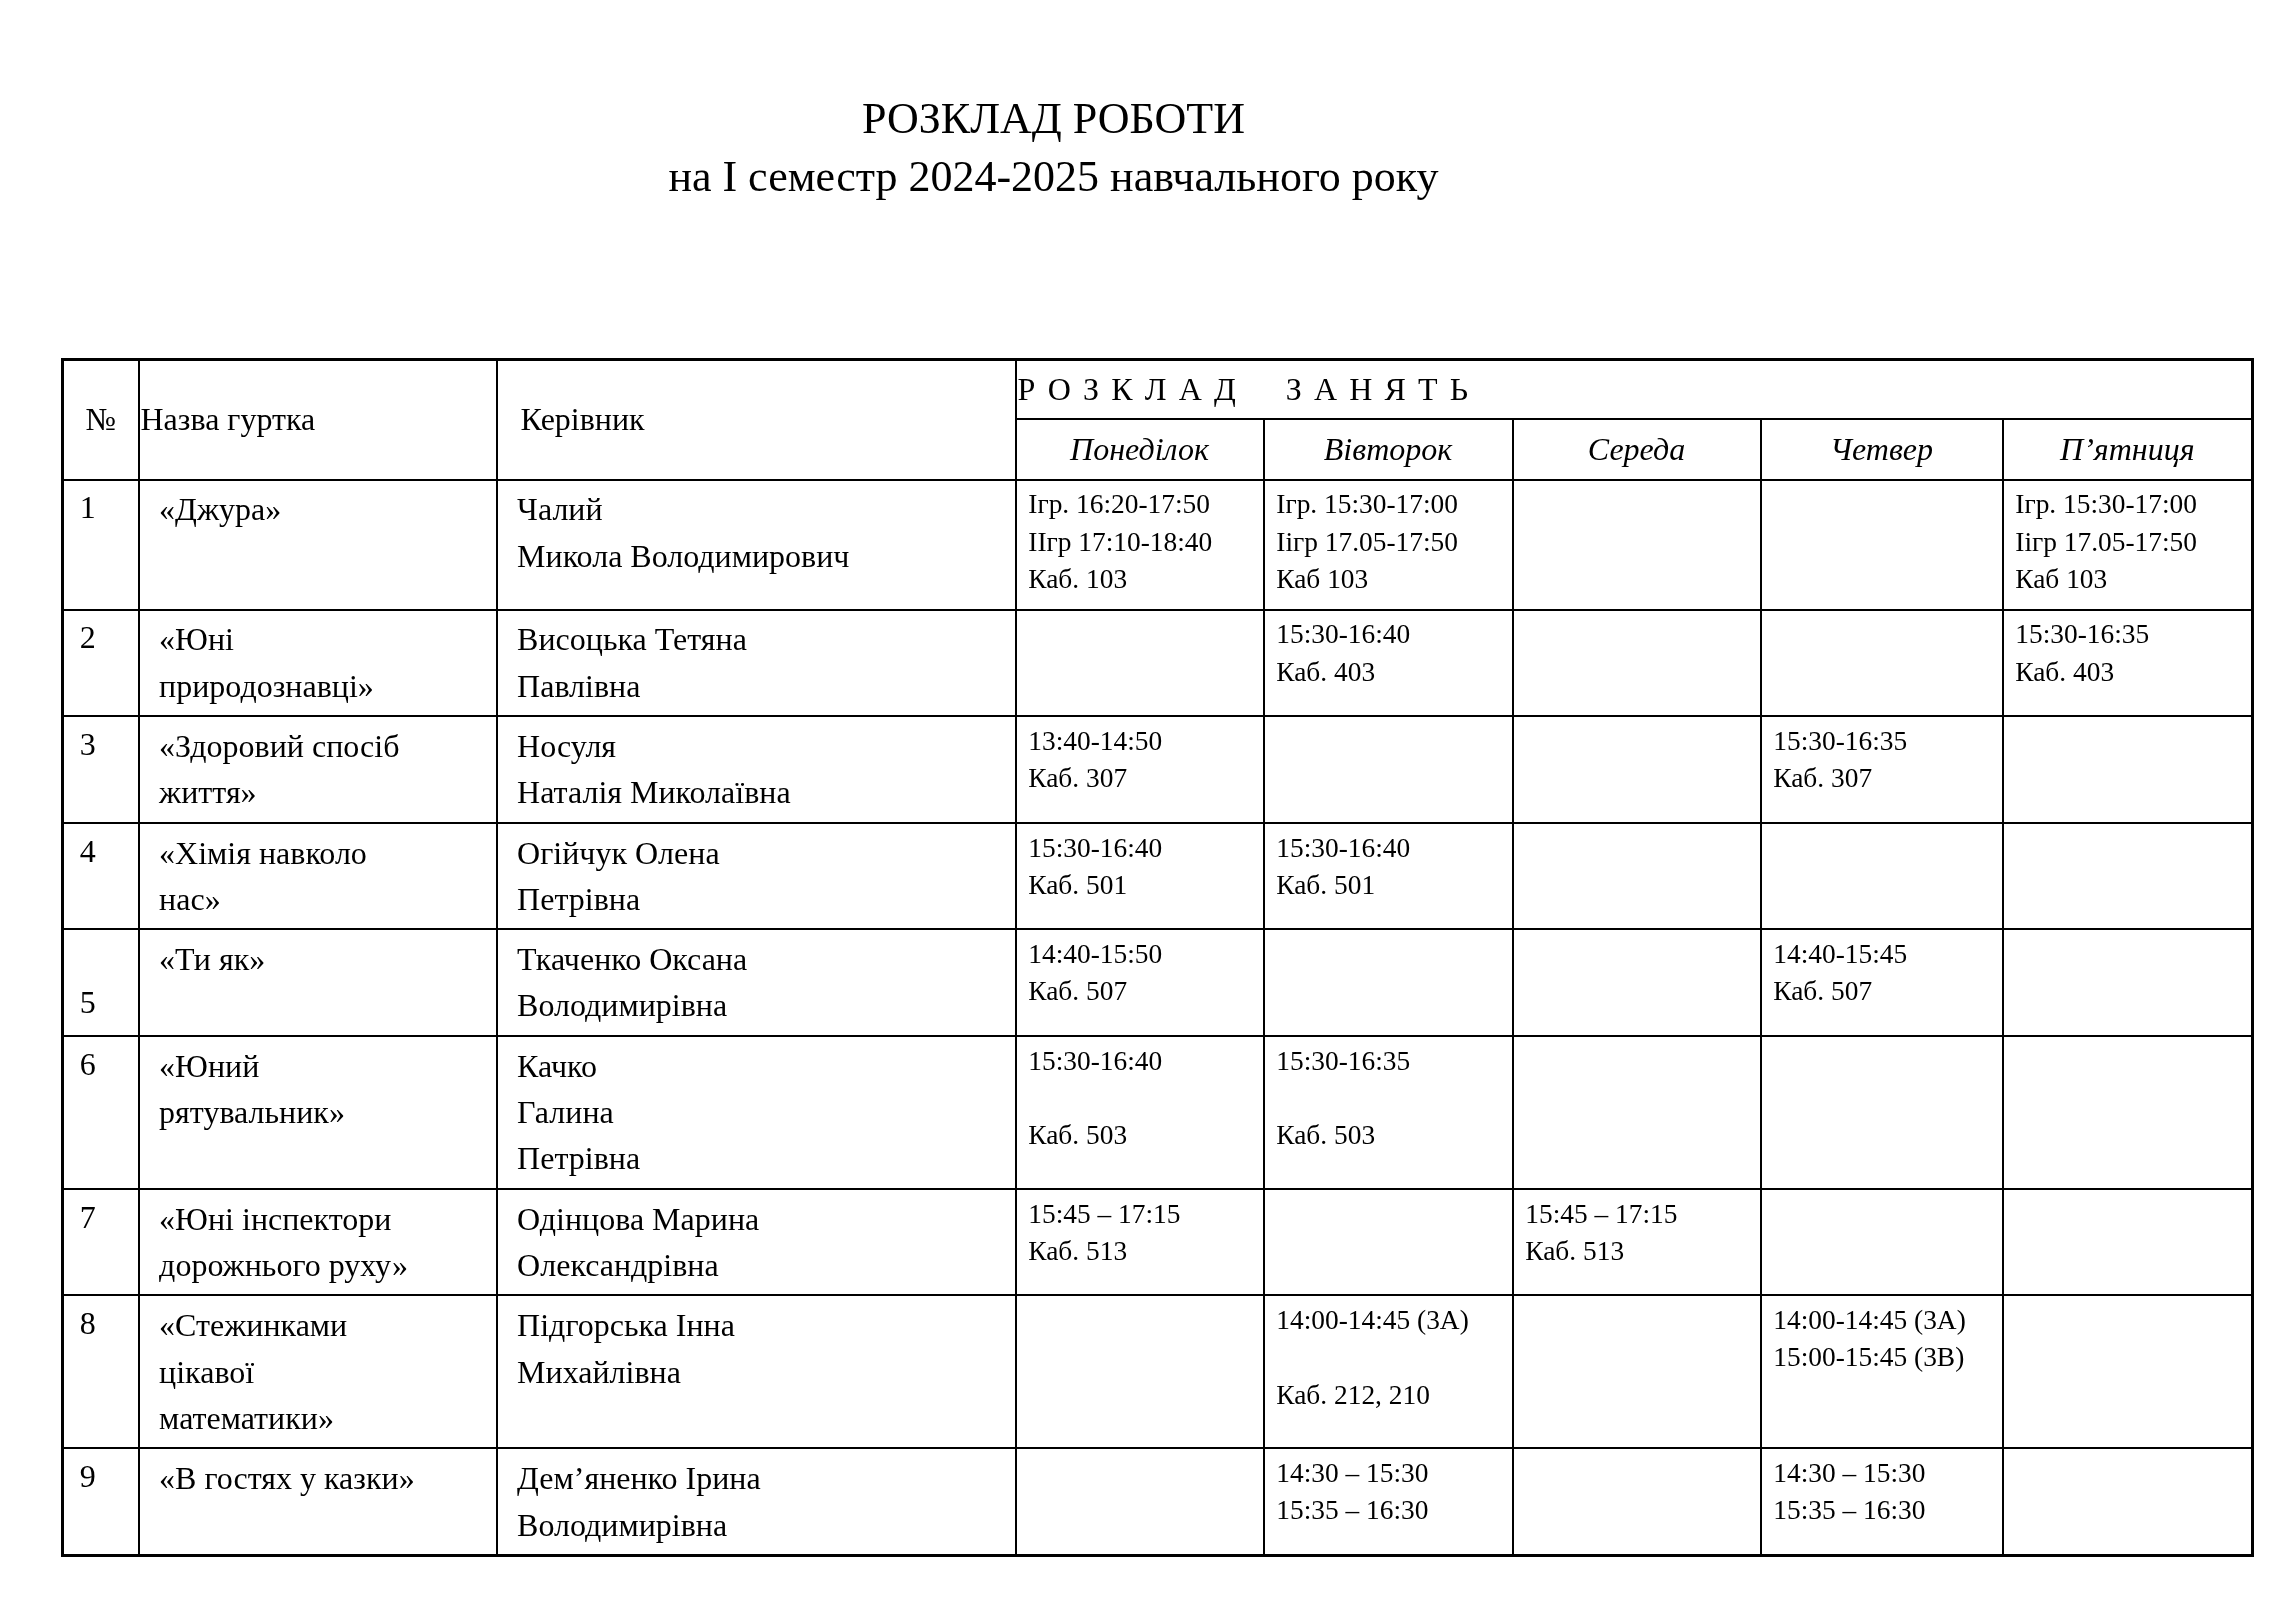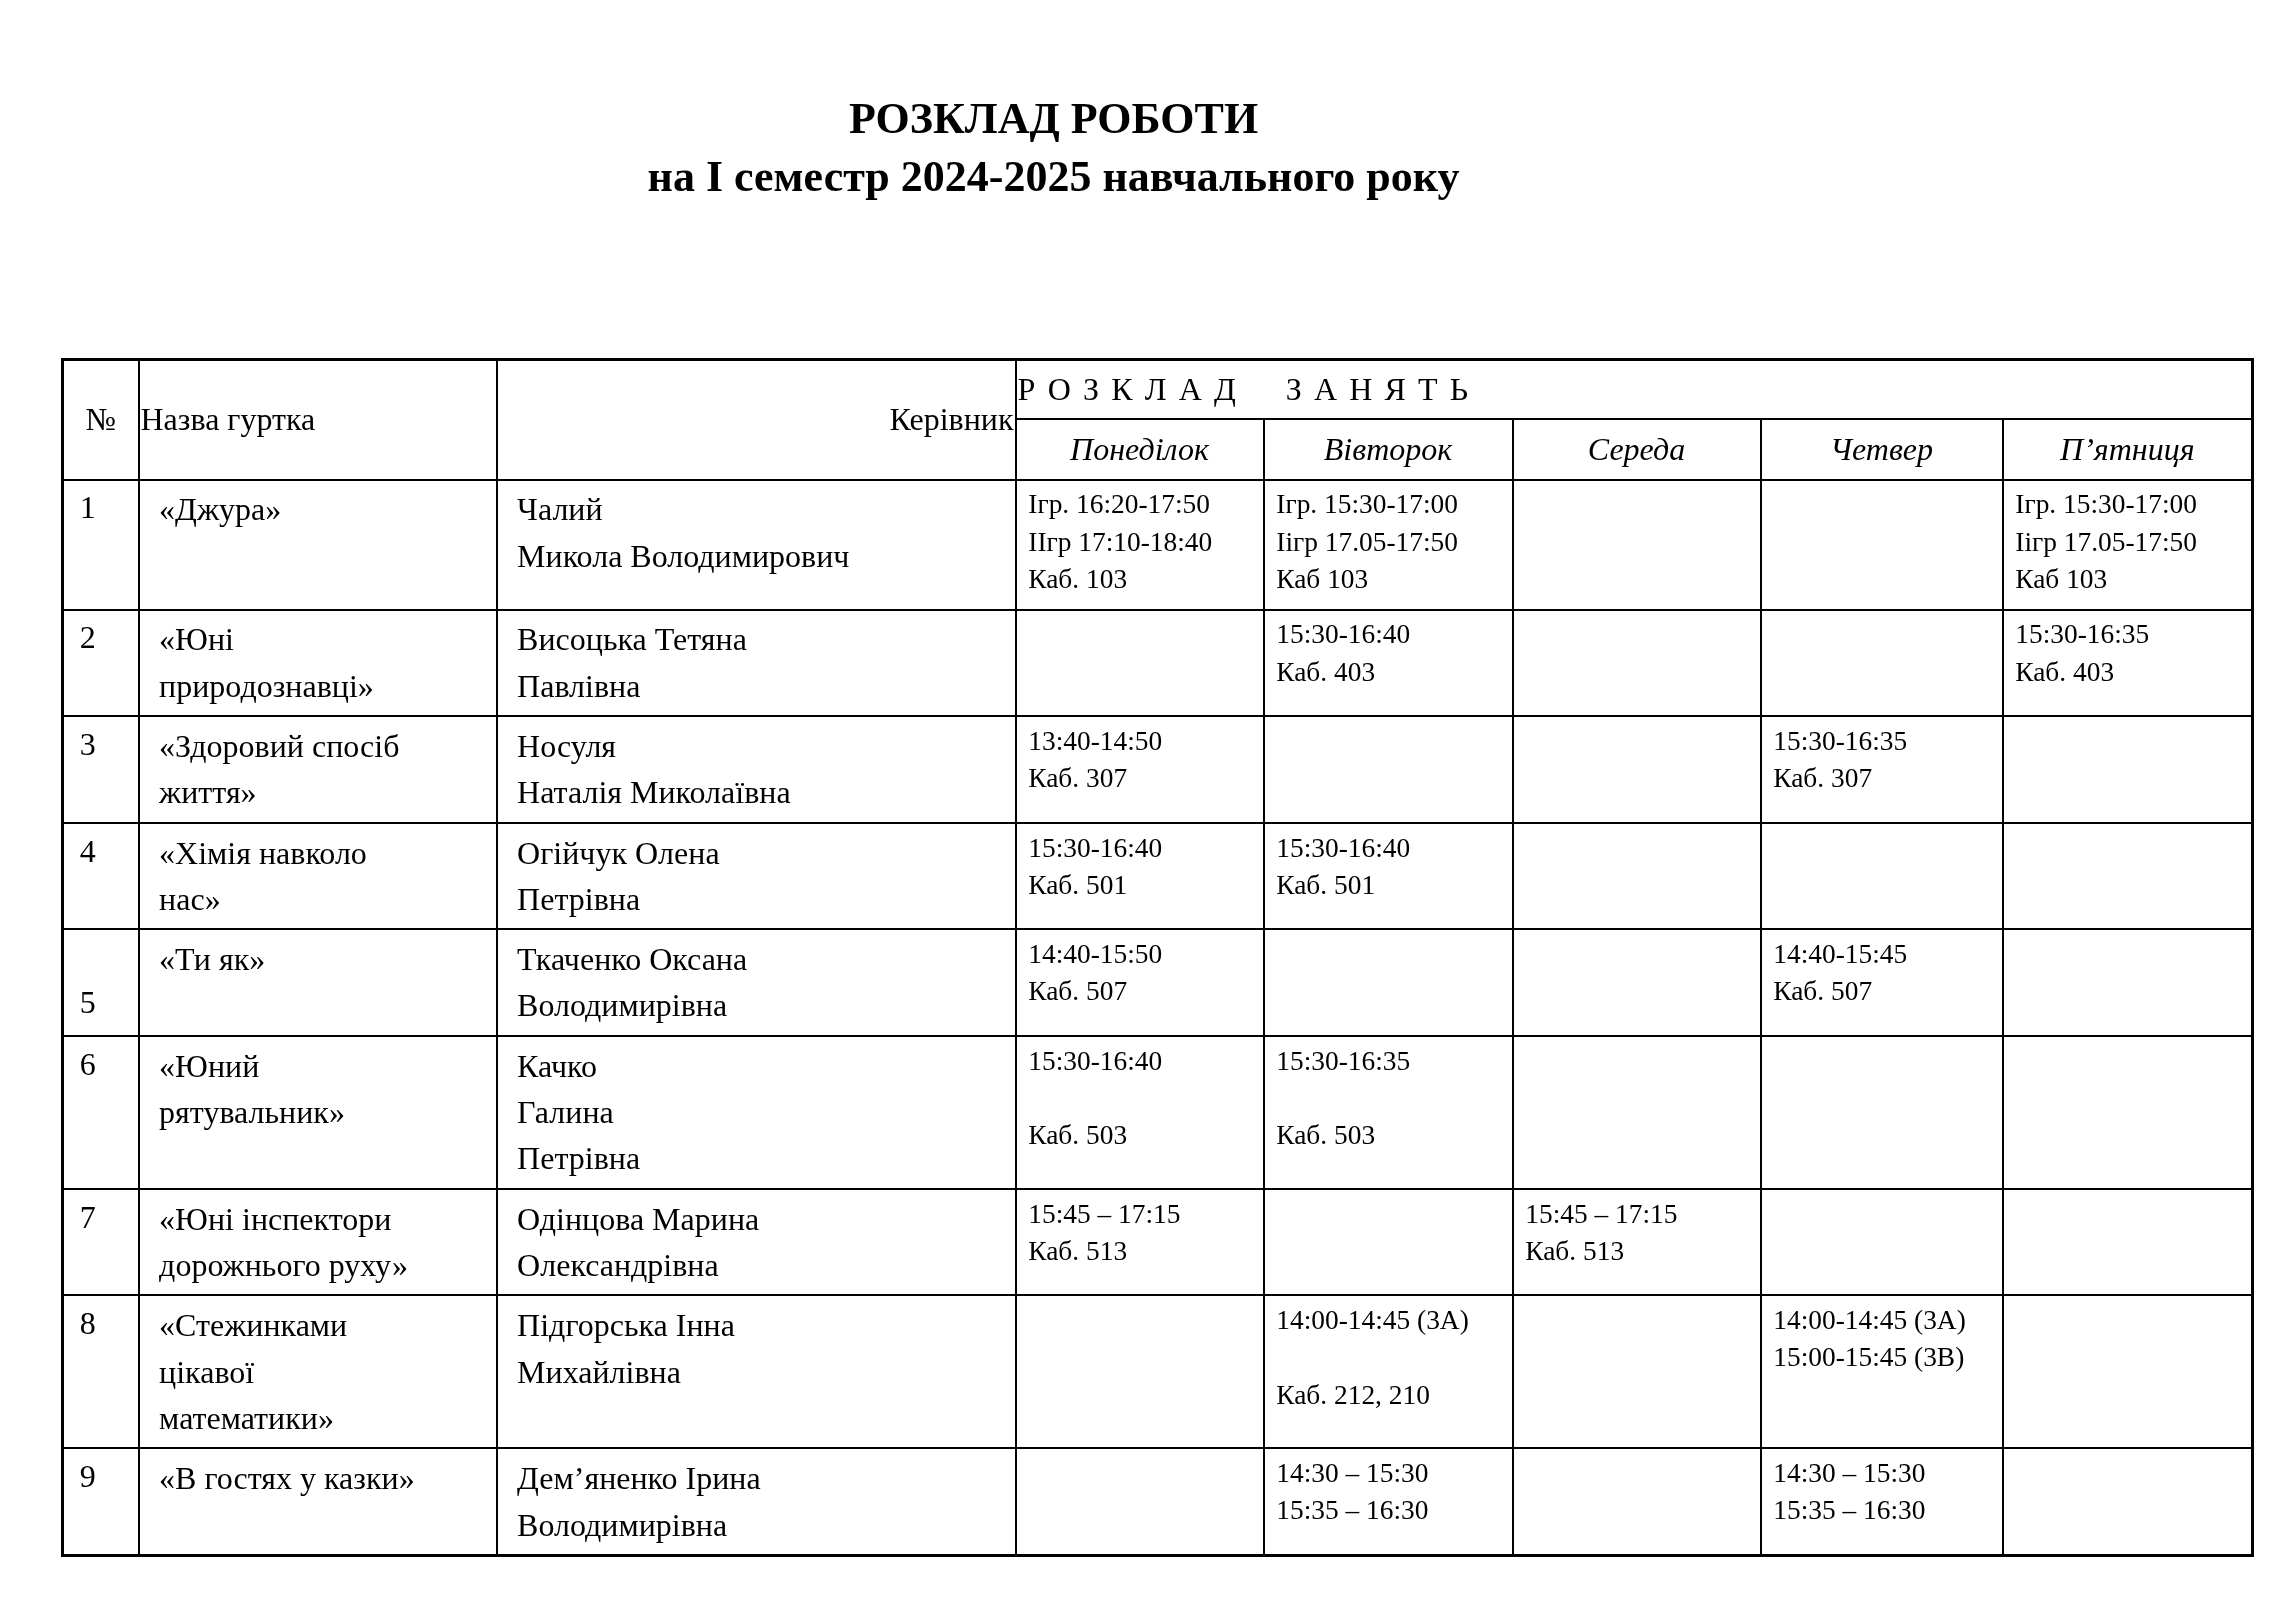--- a/index.html
+++ b/index.html
@@ -15,21 +15,21 @@
     height: 1621px;
     background: #ffffff;
     overflow: hidden;
   }
   .title-block {
     box-sizing: border-box;
     width: 100%;
     padding-top: 90px;
     padding-right: 186px;
     text-align: center;
-    font-weight: bold;
+    font-weight: normal;
     font-size: 44px;
     line-height: 1.32;
   }
   table.schedule {
     position: absolute;
     left: 61px;
     top: 358px;
     width: 2191px;
     border-collapse: collapse;
     table-layout: fixed;
@@ -43,21 +43,21 @@
   thead th {
     font-weight: normal;
     font-size: 32px;
     vertical-align: middle;
     background: #fff;
   }
   tr.hrow1 { height: 59px; }
   tr.hrow2 { height: 61px; font-style: italic; }
   .th-num   { text-align: center; }
   .th-club  { text-align: left; }
-  .th-leader { text-align: right; padding-left: 23px; }
+  .th-leader { text-align: left; padding-left: 23px; }
   .th-schedule {
     text-align: left;
     letter-spacing: 0.38em;
     word-spacing: 0.55em;
     border-bottom: 2.9px solid #000;
   }
   .th-day { text-align: center; border-top: 2.9px solid #000; }
   td {
     vertical-align: top;
     white-space: pre-line;

